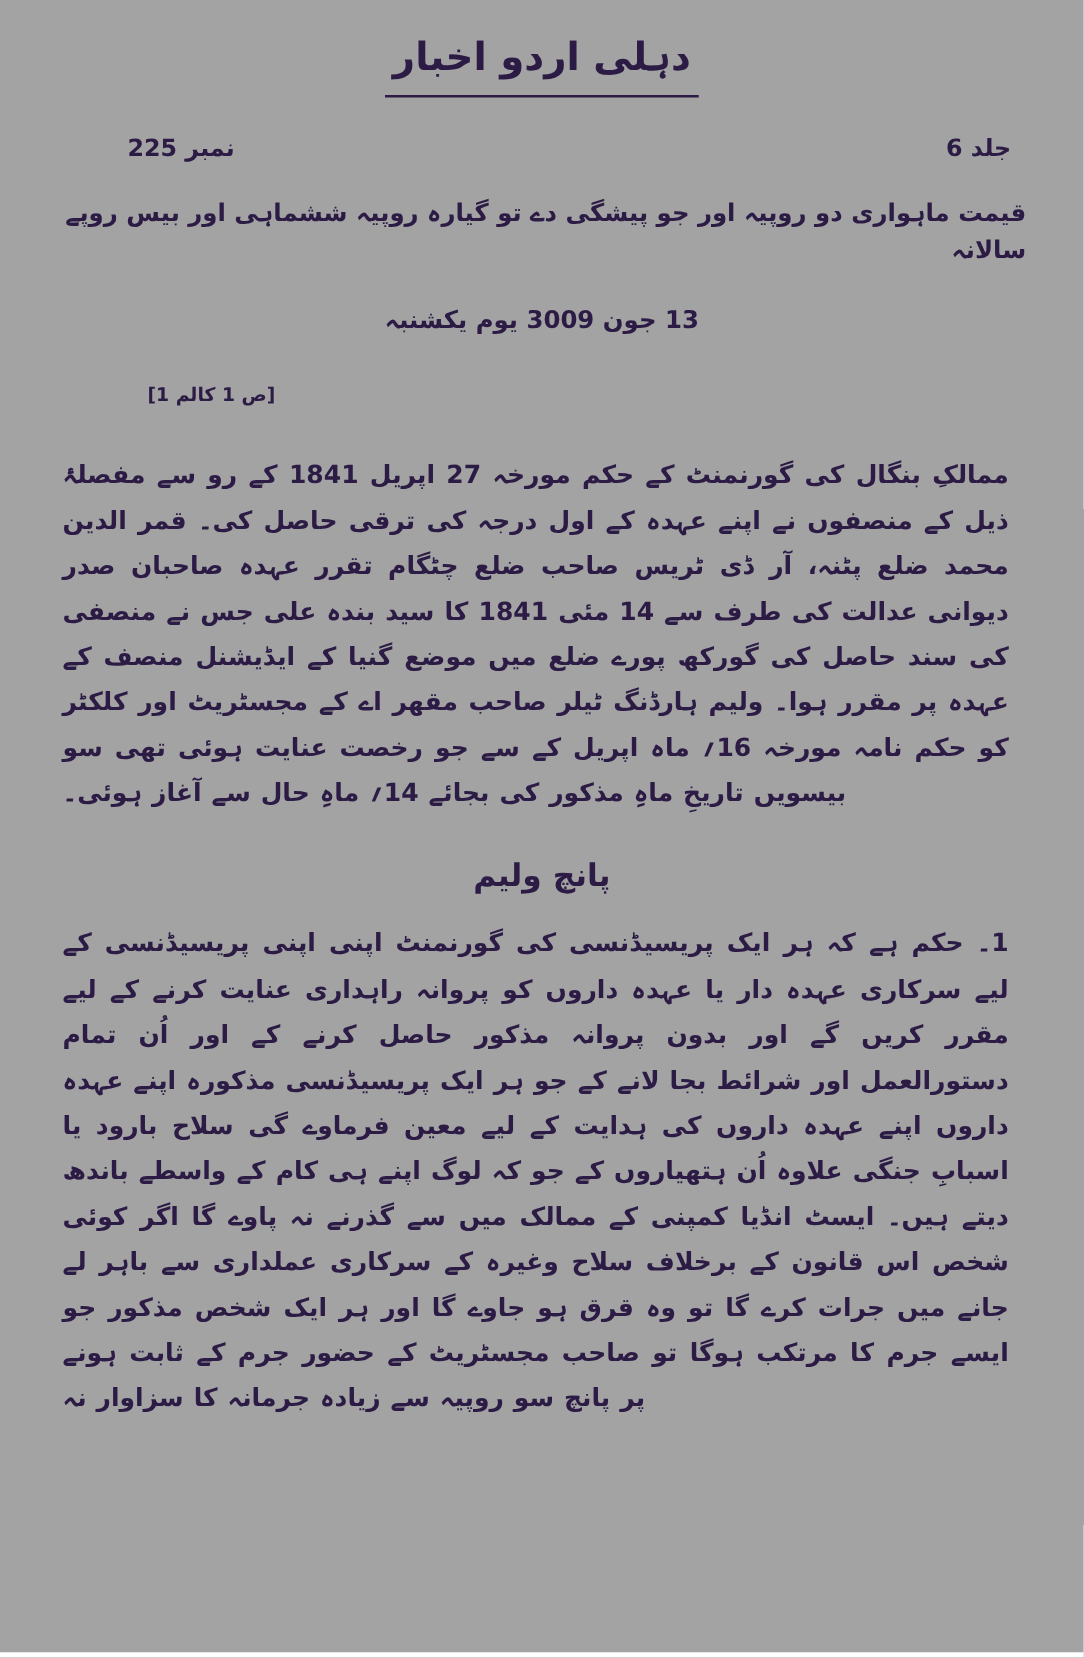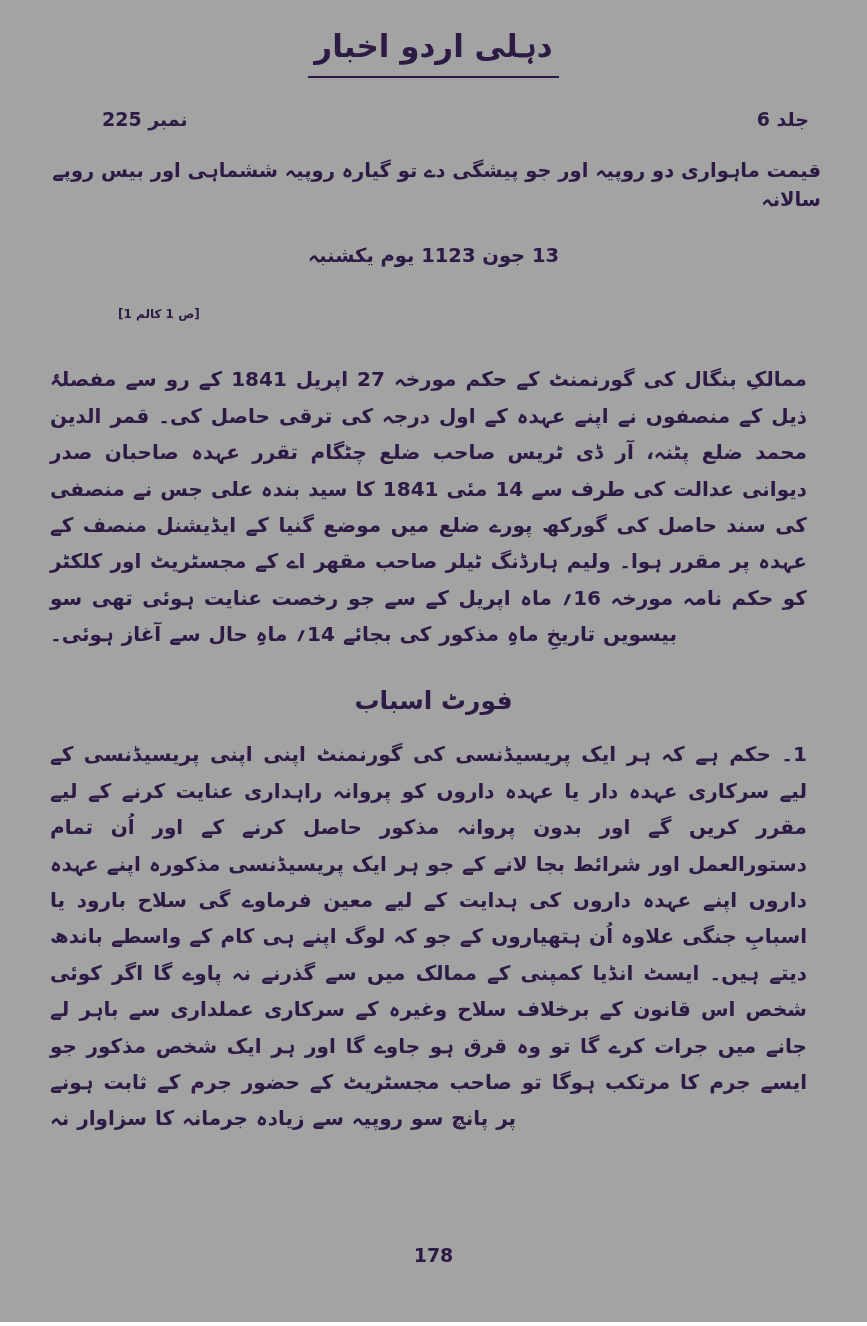--- a/index.html
+++ b/index.html
@@ -84,21 +84,21 @@
     text-align: center;
     font-size: 25px;
     font-weight: 700;
     color: #2b1b45;
     line-height: 1.2;
   }
   .column-ref {
     position: absolute;
     left: 118px;
     top: 6px;
-    font-size: 12px;
+    font-size: 15px;
     font-weight: 600;
     color: #2b1b45;
     direction: rtl;
   }
 
   .section-heading-plain {
     text-align: center;
     font-size: 25px;
     font-weight: 700;
     color: #2b1b45;
@@ -148,31 +148,30 @@
     <div class="masthead-title">دہلی اردو اخبار</div>
   </div>
 
   <div class="issue-row">
     <div class="issue-number">نمبر 225</div>
     <div class="issue-volume">جلد 6</div>
   </div>
 
   <div class="price-line">قیمت ماہواری دو روپیہ اور جو پیشگی دے تو گیارہ روپیہ ششماہی اور بیس روپے سالانہ</div>
 
-  <div class="date-line">13 جون 1123 یوم یکشنبہ</div>
+  <div class="date-line">13 جون 3009 یوم یکشنبہ</div>
 
   <div class="section-head-row">
     <div class="column-ref">[ص 1 کالم 1]</div>
   </div>
 
   <div class="body-block">
     <p class="body-par">ممالکِ بنگال کی گورنمنٹ کے حکم مورخہ 27 اپریل 1841 کے رو سے مفصلۂ ذیل کے منصفوں نے اپنے عہدہ کے اول درجہ کی ترقی حاصل کی۔ قمر الدین محمد ضلع پٹنہ، آر ڈی ٹریس صاحب ضلع چٹگام تقرر عہدہ صاحبان صدر دیوانی عدالت کی طرف سے 14 مئی 1841 کا سید بندہ علی جس نے منصفی کی سند حاصل کی گورکھ پورے ضلع میں موضع گنیا کے ایڈیشنل منصف کے عہدہ پر مقرر ہوا۔ ولیم ہارڈنگ ٹیلر صاحب مقهر اے کے مجسٹریٹ اور کلکٹر کو حکم نامہ مورخہ 16؍ ماہ اپریل کے سے جو رخصت عنایت ہوئی تھی سو بیسویں تاریخِ ماہِ مذکور کی بجائے 14؍ ماہِ حال سے آغاز ہوئی۔</p>
   </div>
 
-  <div class="section-heading-plain">فورٹ اسباب</div>
+  <div class="section-heading-plain">پانچ ولیم</div>
 
   <div class="body-block">
     <p class="body-par">1۔ حکم ہے کہ ہر ایک پریسیڈنسی کی گورنمنٹ اپنی اپنی پریسیڈنسی کے لیے سرکاری عہدہ دار یا عہدہ داروں کو پروانہ راہداری عنایت کرنے کے لیے مقرر کریں گے اور بدون پروانہ مذکور حاصل کرنے کے اور اُن تمام دستورالعمل اور شرائط بجا لانے کے جو ہر ایک پریسیڈنسی مذکورہ اپنے عہدہ داروں اپنے عہدہ داروں کی ہدایت کے لیے معین فرماوے گی سلاح بارود یا اسبابِ جنگی علاوہ اُن ہتھیاروں کے جو کہ لوگ اپنے ہی کام کے واسطے باندھ دیتے ہیں۔ ایسٹ انڈیا کمپنی کے ممالک میں سے گذرنے نہ پاوے گا اگر کوئی شخص اس قانون کے برخلاف سلاح وغیرہ کے سرکاری عملداری سے باہر لے جانے میں جرات کرے گا تو وہ قرق ہو جاوے گا اور ہر ایک شخص مذکور جو ایسے جرم کا مرتکب ہوگا تو صاحب مجسٹریٹ کے حضور جرم کے ثابت ہونے پر پانچ سو روپیہ سے زیادہ جرمانہ کا سزاوار نہ</p>
   </div>
 
-  <div class="page-number">178</div>
 
 </div>
 
 </body></html>

